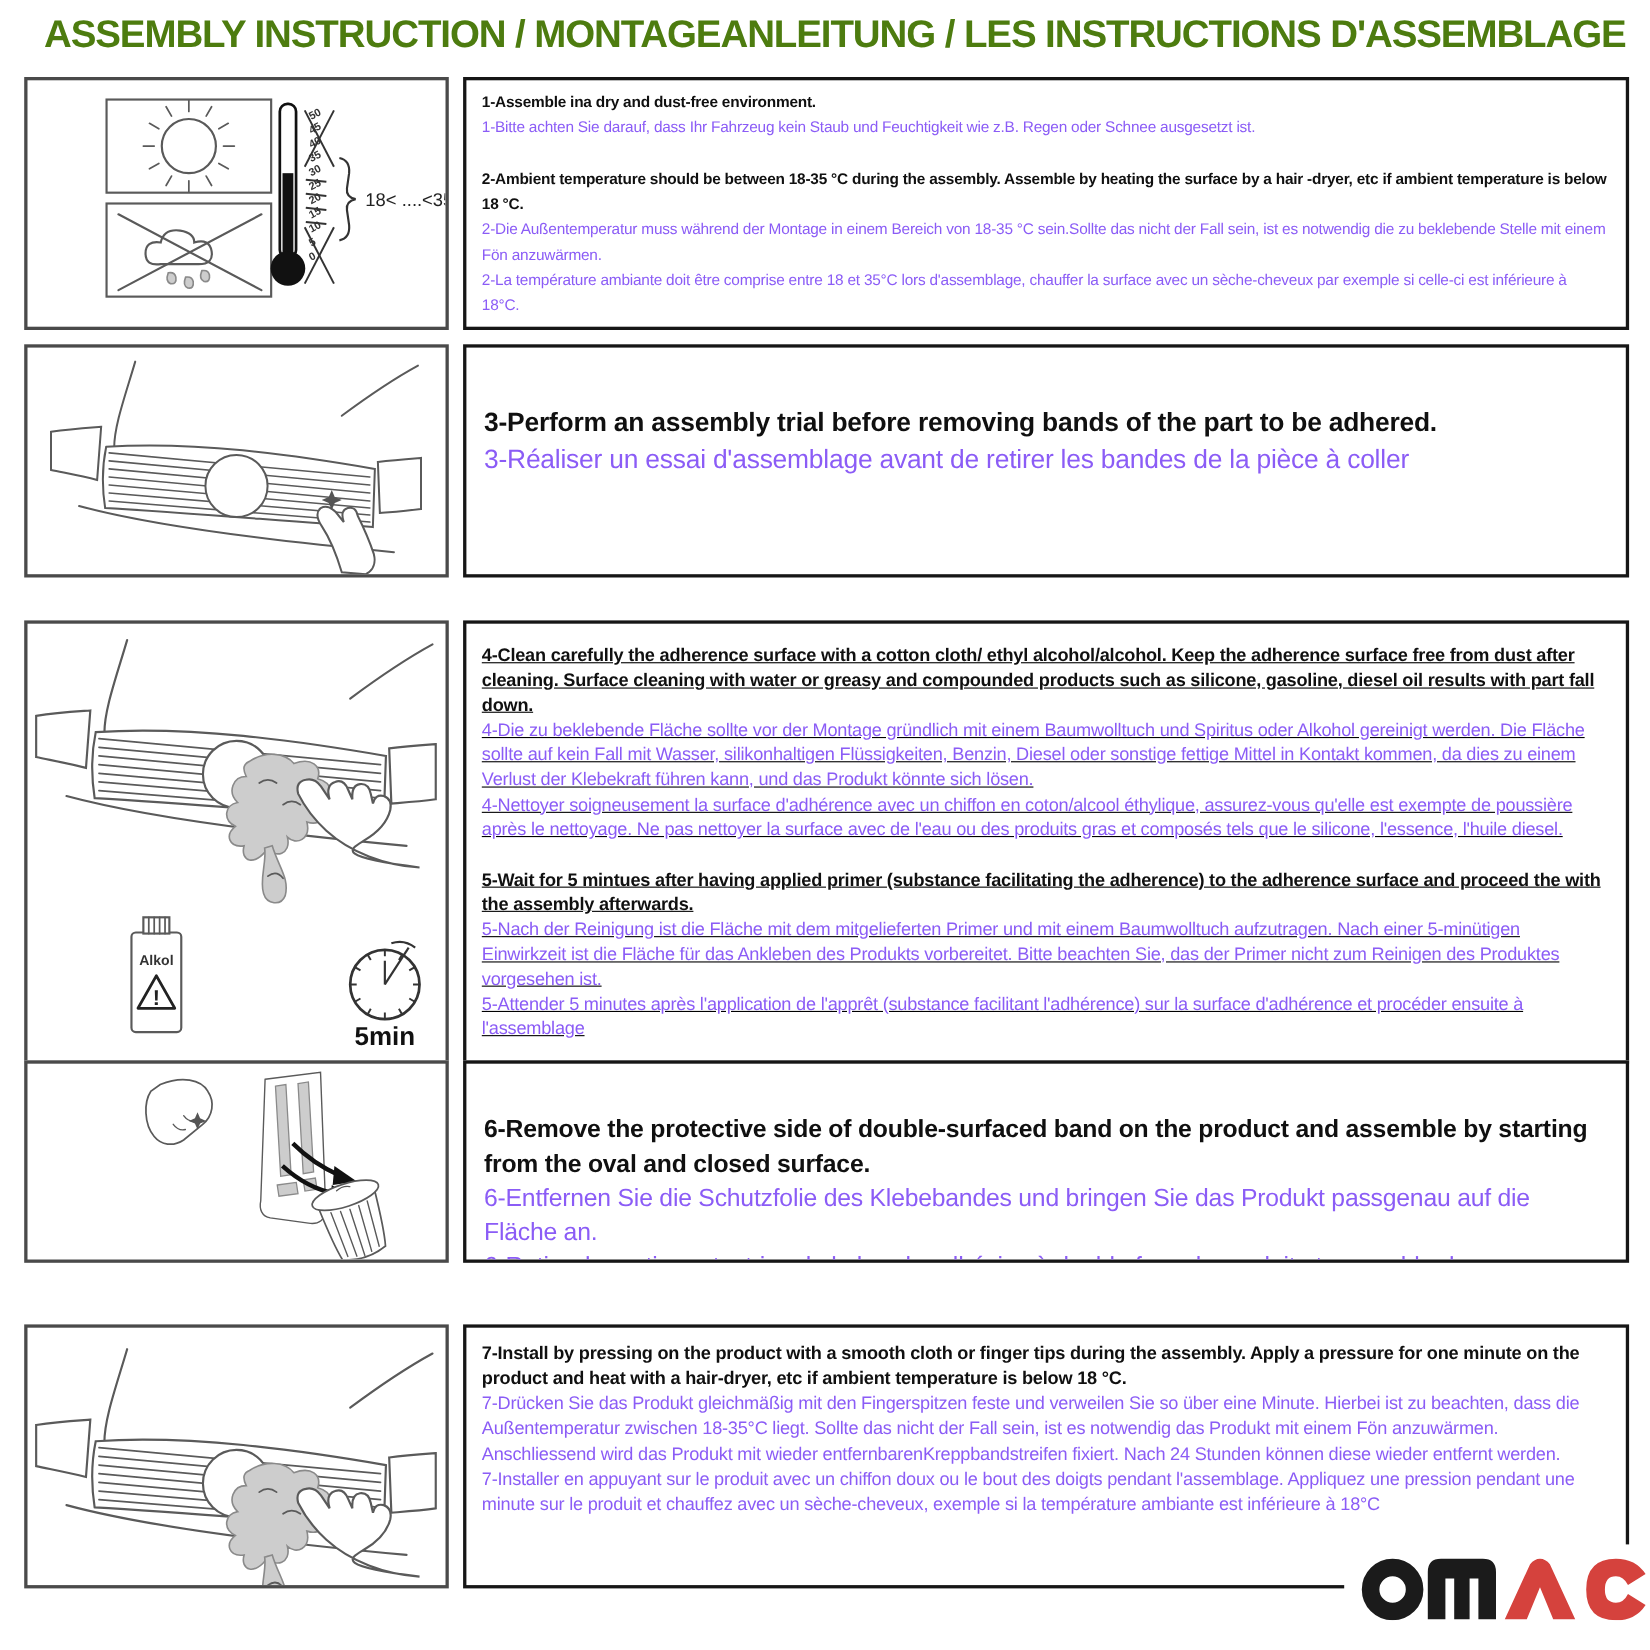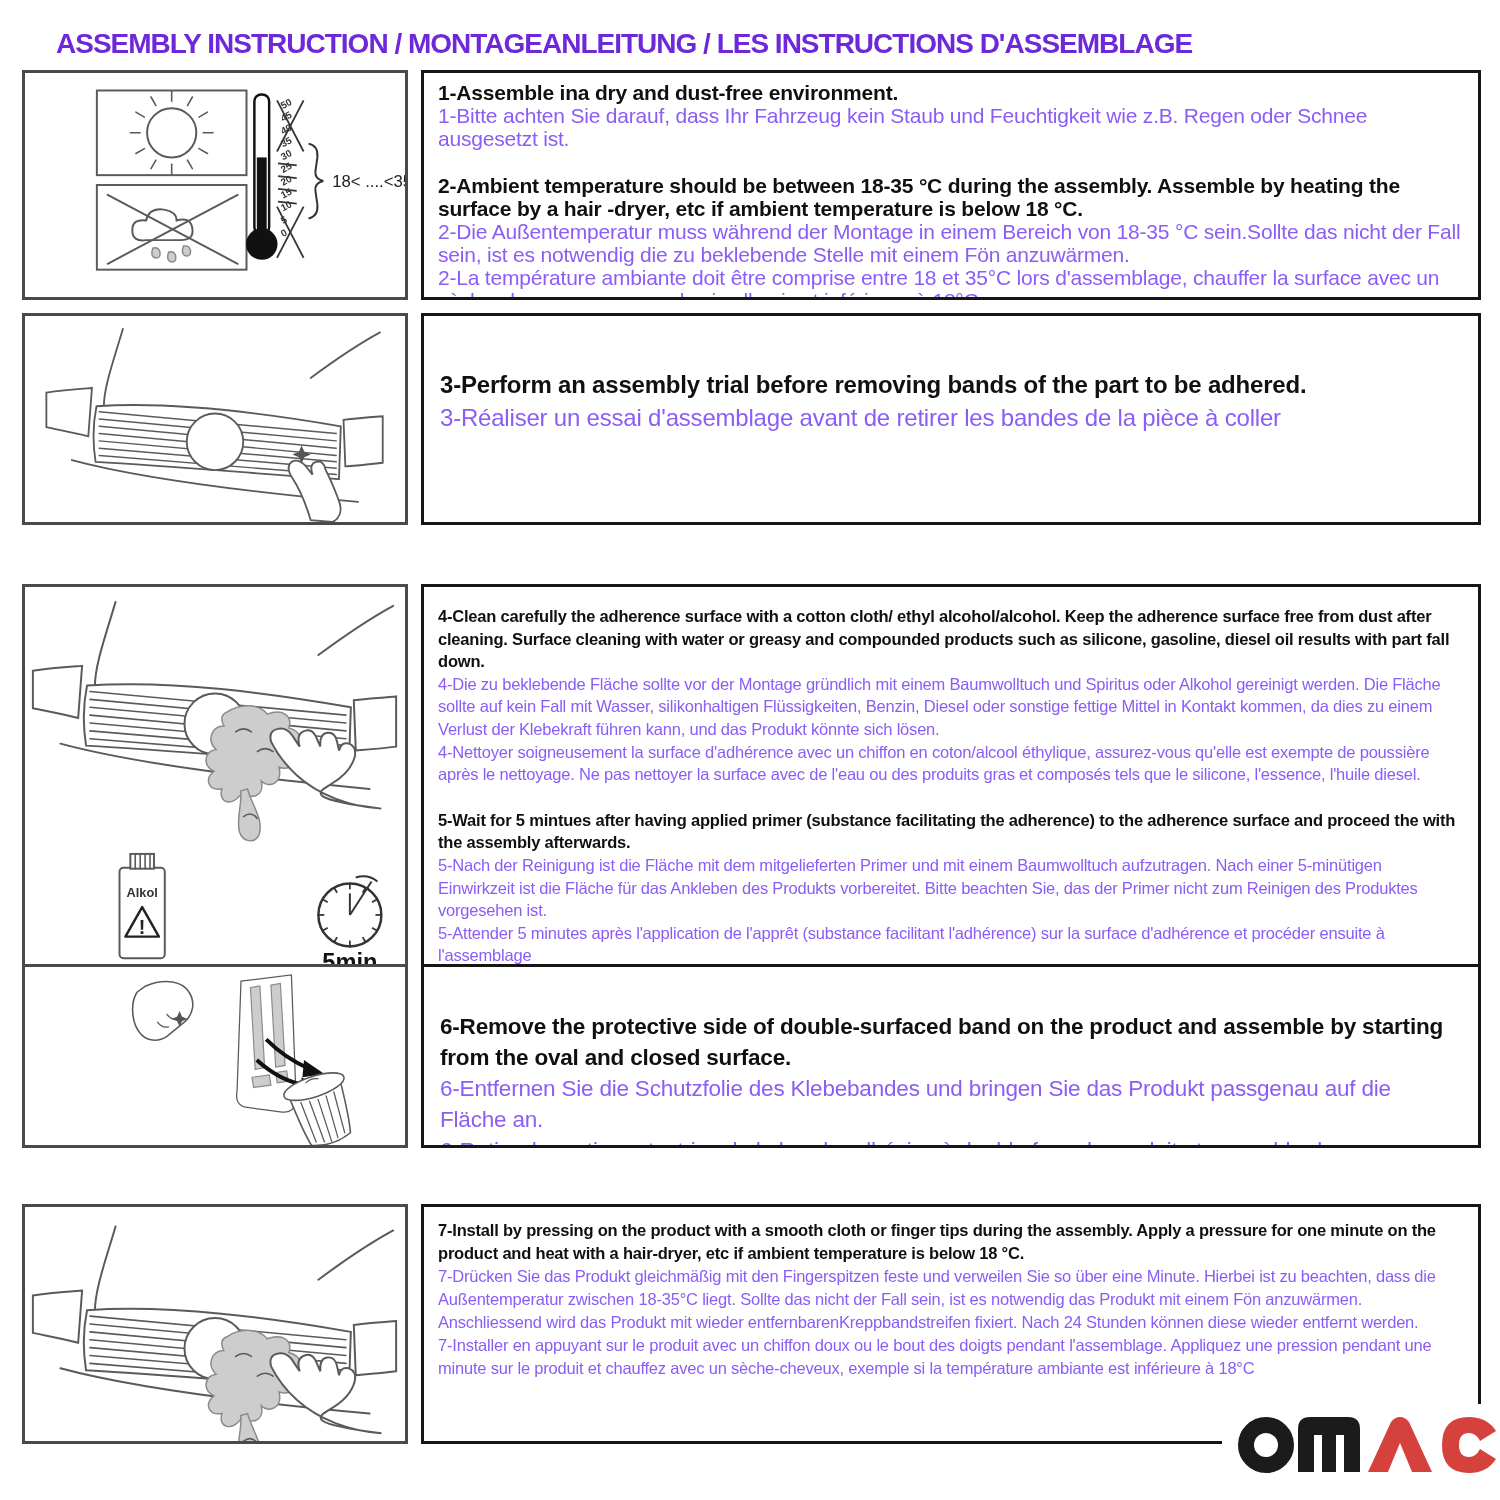--- a/index.html
+++ b/index.html
@@ -1,31 +1,31 @@
 <!DOCTYPE html>
 <html><head>
 <meta charset="utf-8">
 <style>
   html,body{margin:0;padding:0;background:#ffffff;}
   body{width:1500px;height:1500px;position:relative;font-family:"Liberation Sans",sans-serif;}
   .page-title{
-    position:absolute;left:40px;top:12px;margin:16px;
-    font-size:28px;font-weight:700;letter-spacing:-1px;white-space:nowrap;
-    color:#6d28d9;
+    position:absolute;left:40px;top:12px;margin:0;
+    font-size:35px;font-weight:700;letter-spacing:-1px;white-space:nowrap;
+    color:#4d7c0f;
   }
   .ibox{position:absolute;left:22px;width:386px;border:3px solid #4a4a4a;background:#fff;box-sizing:border-box;overflow:hidden;}
   .tbox{position:absolute;left:421px;width:1060px;border:3px solid #161616;background:#fff;box-sizing:border-box;overflow:hidden;}
   .tbox p{margin:0;color:#8b5cf6;letter-spacing:-0.2px;}
   .tbox p.b{font-weight:700;color:#101010;}
   .r1{top:70px;height:230px;}
   .r2{top:313px;height:212px;}
-  .r3{top:584px;height:403px;}
+  .r3{top:564px;height:403px;text-decoration:underline;}
   .r4{top:964px;height:184px;}
   .r5{top:1204px;height:240px;}
-  .t1{padding:8px 16px 13px 14px;font-size:21px;line-height:23px;}
+  .t1{padding:8px 16px 13px 14px;font-size:14px;line-height:23px;}
   .t1 .gap{margin-top:24px;}
   .t2{padding:52px 16px 0 16px;font-size:24px;line-height:33px;}
   .t3{padding:18px 16px 0 14px;font-size:16.5px;line-height:22.6px;}
   .t3 .gap{margin-top:23px;}
   .t4{padding:44px 16px 0 16px;font-size:22.5px;line-height:31px;}
   .t5{padding:12px 16px 0 14px;font-size:16.5px;line-height:23px;}
   .ibox svg{display:block;width:100%;height:100%;}
   .logo{position:absolute;left:1222px;top:1404px;width:276px;height:74px;background:#fff;display:flex;align-items:center;justify-content:flex-end;}
   .ln{stroke:#5a5a5a;stroke-width:2;fill:none;stroke-linecap:round;}
   .ln2{stroke:#5a5a5a;stroke-width:1.6;fill:none;stroke-linecap:round;}

